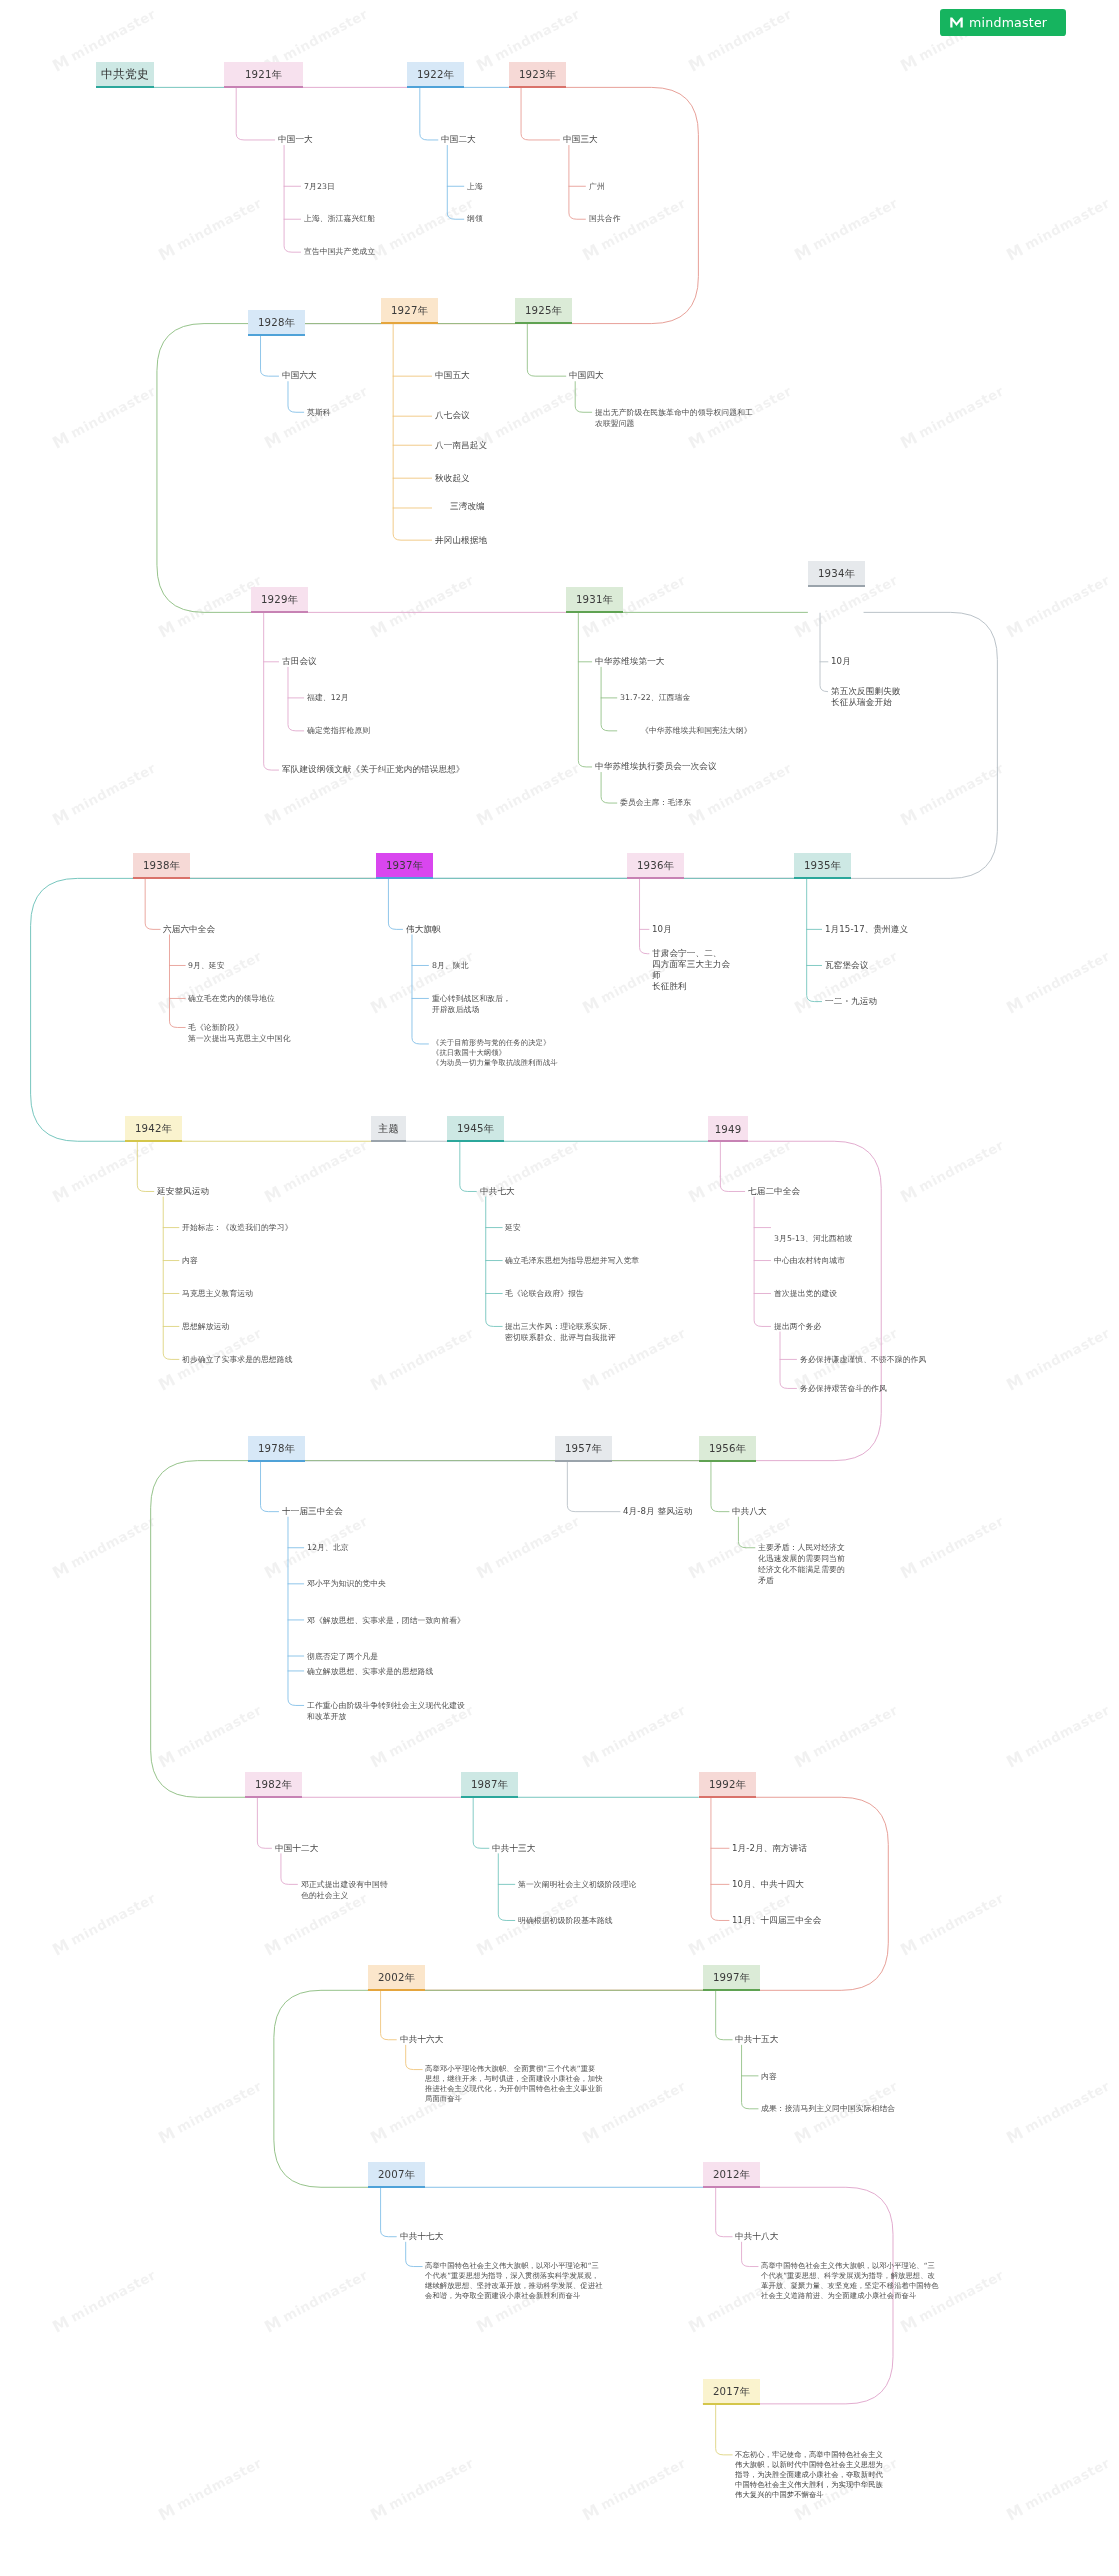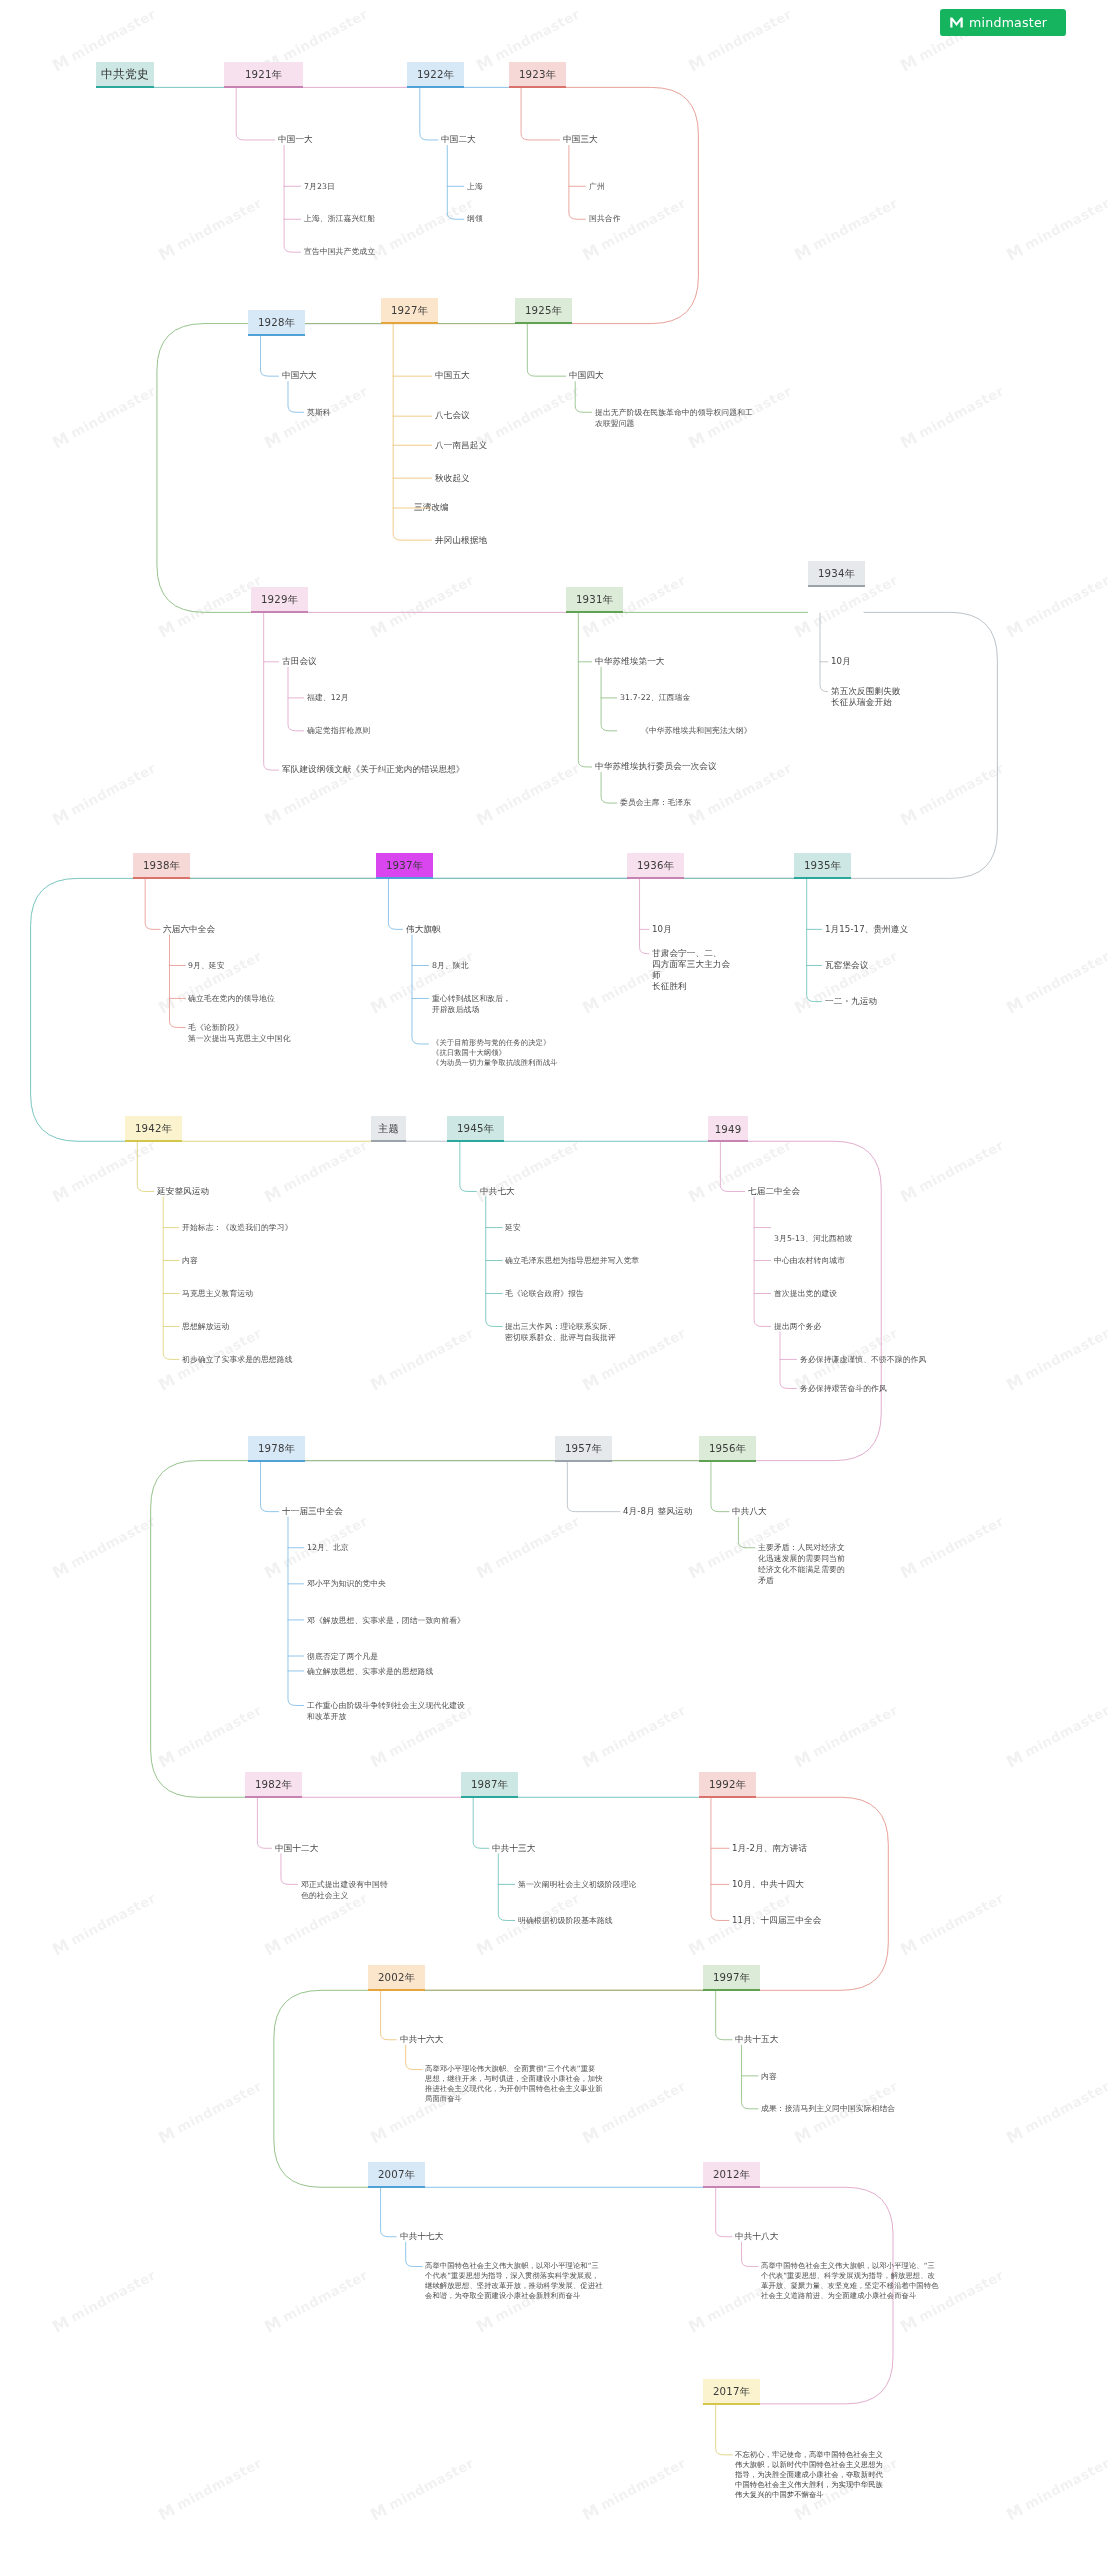--- a/index.html
+++ b/index.html
@@ -438,21 +438,21 @@
       <div class="leaf l3" style="left: 467px; top: 213px;"><span>纲领</span></div>
       <div class="leaf l2" style="left: 563px; top: 134px;"><span>中国三大</span></div>
       <div class="leaf l3" style="left: 589px; top: 181px;"><span>广州</span></div>
       <div class="leaf l3" style="left: 589px; top: 213px;"><span>国共合作</span></div>
       <div class="leaf l2" style="left: 282px; top: 370px;"><span>中国六大</span></div>
       <div class="leaf l3" style="left: 307px; top: 407px;"><span>莫斯科</span></div>
       <div class="leaf l2" style="left: 435px; top: 370px;"><span>中国五大</span></div>
       <div class="leaf l2" style="left: 435px; top: 410px;"><span>八七会议</span></div>
       <div class="leaf l2" style="left: 435px; top: 440px;"><span>八一南昌起义</span></div>
       <div class="leaf l2" style="left: 435px; top: 473px;"><span>秋收起义</span></div>
-      <div class="leaf l2" style="left: 414px; top: 502px;"><span>三湾改编</span></div>
+      <div class="leaf l2" style="left: 450px; top: 502px; font-family: Liberation Mono, monospace;"><span>三湾改编</span></div>
       <div class="leaf l2" style="left: 435px; top: 535px;"><span>井冈山根据地</span></div>
       <div class="leaf l2" style="left: 569px; top: 370px;"><span>中国四大</span></div>
       <div class="leaf l3" style="left: 595px; top: 407px;"><span>提出无产阶级在民族革命中的领导权问题和工
 农联盟问题</span></div>
       <div class="leaf l2" style="left: 282px; top: 656px;"><span>古田会议</span></div>
       <div class="leaf l3" style="left: 307px; top: 692px;"><span>福建、12月</span></div>
       <div class="leaf l3" style="left: 307px; top: 725px;"><span>确定党指挥枪原则</span></div>
       <div class="leaf l2" style="left: 282px; top: 764px;"><span>军队建设纲领文献《关于纠正党内的错误思想》</span></div>
       <div class="leaf l2" style="left: 595px; top: 656px;"><span>中华苏维埃第一大</span></div>
       <div class="leaf l3" style="left: 620px; top: 692px;"><span>31.7-22、江西瑞金</span></div>

